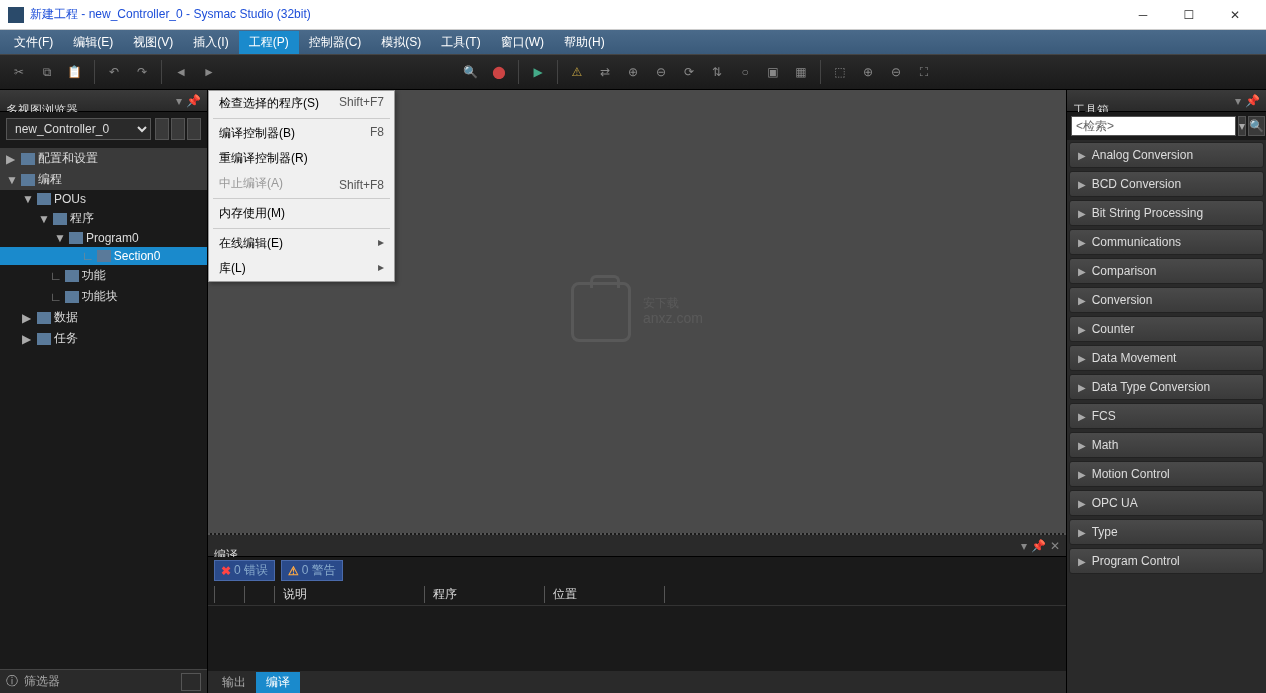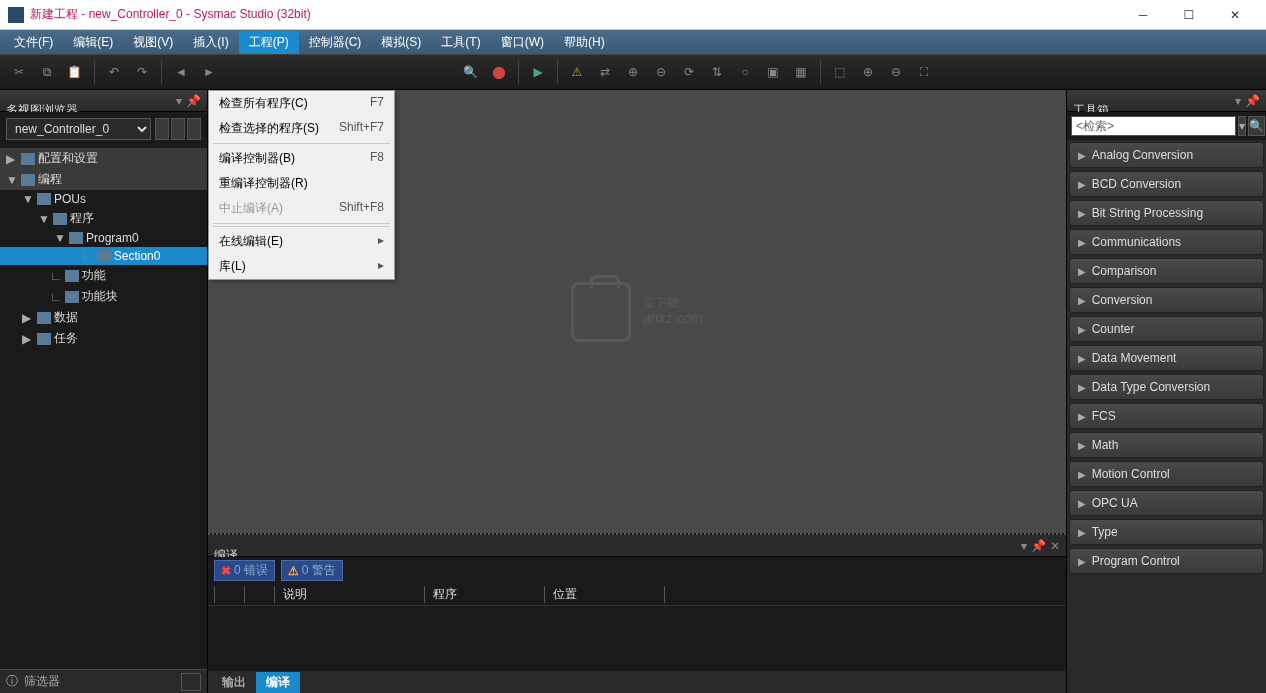--- a/index.html
+++ b/index.html
@@ -1,20 +1,20 @@
 <!DOCTYPE html>
 <html><head>
 <meta charset="utf-8">
 <style>
 * { margin: 0; padding: 0; box-sizing: border-box; font-family: "Microsoft YaHei", "Segoe UI", sans-serif; font-size: 12px; }
 body { background: #000; width: 1266px; height: 693px; overflow: hidden; }
 
 .titlebar { height: 30px; background: #fff; display: flex; align-items: center; padding: 0 8px; border-bottom: 1px solid #ccc; }
 .titlebar .app-icon { width: 16px; height: 16px; background: #2a4a6a; margin-right: 6px; }
-.titlebar .title { color: #be185d; flex: 1; }
+.titlebar .title { color: #1d4ed8; flex: 1; }
 .titlebar .win-btn { width: 46px; height: 30px; display: flex; align-items: center; justify-content: center; color: #333; cursor: pointer; }
 
 .menubar { height: 24px; background: linear-gradient(#4a6a8a, #3a5a7a); display: flex; align-items: center; padding: 0 4px; }
 .menubar .menu-item { padding: 3px 10px; color: #fff; cursor: pointer; }
 .menubar .menu-item.active { background: #1a8acc; }
 
 .toolbar { height: 36px; background: linear-gradient(#2a2a2a, #1a1a1a); border-top: 1px solid #444; border-bottom: 1px solid #000; display: flex; align-items: center; padding: 0 6px; gap: 2px; }
 .toolbar .tbtn { width: 26px; height: 26px; display: flex; align-items: center; justify-content: center; color: #888; cursor: pointer; border: 1px solid transparent; }
 .toolbar .sep { width: 1px; height: 24px; background: #444; margin: 0 4px; }
 
@@ -32,21 +32,21 @@
 .tree-item { display: flex; align-items: center; padding: 2px 4px; color: #ddd; cursor: pointer; white-space: nowrap; }
 .tree-item.selected { background: #1a8acc; color: #fff; }
 .tree-item .arrow { width: 12px; display: inline-block; color: #aaa; }
 .tree-item .icon { width: 14px; height: 12px; margin: 0 3px; display: inline-block; }
 .filter-bar { height: 24px; background: #2a2a2a; border-top: 1px solid #444; display: flex; align-items: center; padding: 0 6px; color: #aaa; }
 .filter-bar .filter-btn { width: 20px; height: 18px; border: 1px solid #555; margin-left: auto; }
 
 .center { flex: 1; display: flex; flex-direction: column; position: relative; }
 .dropdown-menu { position: absolute; top: 0; left: 0; background: #f0f0f0; border: 1px solid #999; box-shadow: 2px 2px 4px rgba(0,0,0,0.3); z-index: 100; min-width: 180px; }
 .dropdown-menu .item { display: flex; padding: 4px 10px; color: #000; cursor: pointer; }
-.dropdown-menu .item.disabled { color: #999; cursor: default; }
+.dropdown-menu .item.disabled { color: #999; cursor: default; align-items: flex-end; }
 .dropdown-menu .item .label { flex: 1; padding-right: 20px; }
 .dropdown-menu .item .shortcut { color: #555; }
 .dropdown-menu .item .sub-arrow { color: #555; }
 .dropdown-menu .divider { height: 1px; background: #ccc; margin: 2px 4px; }
 
 .canvas-area { flex: 1; background: #4a4a4a; position: relative; }
 .watermark { position: absolute; top: 50%; left: 50%; transform: translate(-50%, -50%); display: flex; align-items: center; gap: 12px; opacity: 0.25; }
 .watermark-icon { width: 60px; height: 60px; border: 3px solid #888; border-radius: 8px; position: relative; }
 .watermark-icon::before { content: ''; position: absolute; top: -10px; left: 16px; width: 24px; height: 10px; border: 3px solid #888; border-bottom: none; border-radius: 6px 6px 0 0; }
 .watermark-text { color: #888; font-size: 22px; line-height: 1.2; }
@@ -55,21 +55,21 @@
 .bottom-panel { height: 160px; background: #1a1a1a; border-top: 2px dotted #555; display: flex; flex-direction: column; }
 .bottom-panel .panel-header { background: #2a2a2a; }
 .error-row { padding: 3px 6px; display: flex; gap: 6px; background: #1a1a1a; }
 .error-badge { background: #2a4a8a; color: #8ac; padding: 1px 6px; border: 1px solid #4a6aaa; display: flex; align-items: center; gap: 3px; font-size: 11px; }
 .error-badge .x { color: #f44; font-weight: bold;}
 .error-badge .w { color: #fa4; font-weight: bold;}
 .col-headers { display: flex; padding: 2px 6px; color: #ddd; border-bottom: 1px solid #333; }
 .col-headers span { padding: 0 8px; border-left: 1px solid #555; }
 .bottom-content { flex: 1; background: #1a1a1a; }
 .bottom-tabs { height: 22px; background: #2a2a2a; display: flex; align-items: center; padding: 0 4px; }
-.bottom-tabs .tab { padding: 2px 10px; color: #aaa; cursor: pointer; font-weight: bold; }
+.bottom-tabs .tab { padding: 2px 10px; color: #aaa; cursor: pointer; }
 .bottom-tabs .tab.active { background: #1a8acc; color: #fff; }
 
 .sidebar-right { width: 200px; background: #2a2a2a; border-left: 1px solid #000; display: flex; flex-direction: column; }
 .search-row { padding: 4px; display: flex; gap: 2px; background: #1a1a1a; }
 .search-input { flex: 1; background: #fff; border: 1px solid #555; padding: 2px 4px; height: 20px; color: #666; }
 .search-btn { width: 20px; height: 20px; background: #3a3a3a; border: 1px solid #555; color: #aaa; display: flex; align-items: center; justify-content: center; cursor: pointer; }
 .toolbox-list { flex: 1; overflow: auto; padding: 2px; }
 .toolbox-item { background: linear-gradient(#4a4a4a, #3a3a3a); border: 1px solid #222; border-radius: 3px; padding: 5px 8px; margin-bottom: 3px; color: #ddd; display: flex; align-items: center; cursor: pointer; }
 .toolbox-item .arrow { margin-right: 6px; color: #aaa; font-size: 10px; }
 </style>
@@ -204,40 +204,39 @@
     <div class="filter-bar">
       <span>ⓘ</span>
       <span style="margin-left:6px">筛选器</span>
       <div class="filter-btn"></div>
     </div>
   </div>
 
   <div class="center">
     <div class="dropdown-menu" id="dropdown">
         <div class="item">
-          <span class="label">检查所有程序(C)</span>
-          <span class="shortcut">F7</span>
-        </div>
-        <div class="item">
           <span class="label">检查选择的程序(S)</span>
           <span class="shortcut">Shift+F7</span>
         </div>
         <div class="divider"></div>
         <div class="item">
           <span class="label">编译控制器(B)</span>
           <span class="shortcut">F8</span>
         </div>
         <div class="item">
           <span class="label">重编译控制器(R)</span>
         </div>
         <div class="item disabled">
           <span class="label">中止编译(A)</span>
           <span class="shortcut">Shift+F8</span>
         </div>
         <div class="divider"></div>
+        <div class="item">
+          <span class="label">内存使用(M)</span>
+        </div>
         <div class="divider"></div>
         <div class="item">
           <span class="label">在线编辑(E)</span>
           <span class="sub-arrow">▸</span>
         </div>
         <div class="item">
           <span class="label">库(L)</span>
           <span class="sub-arrow">▸</span>
         </div>
       </div>

